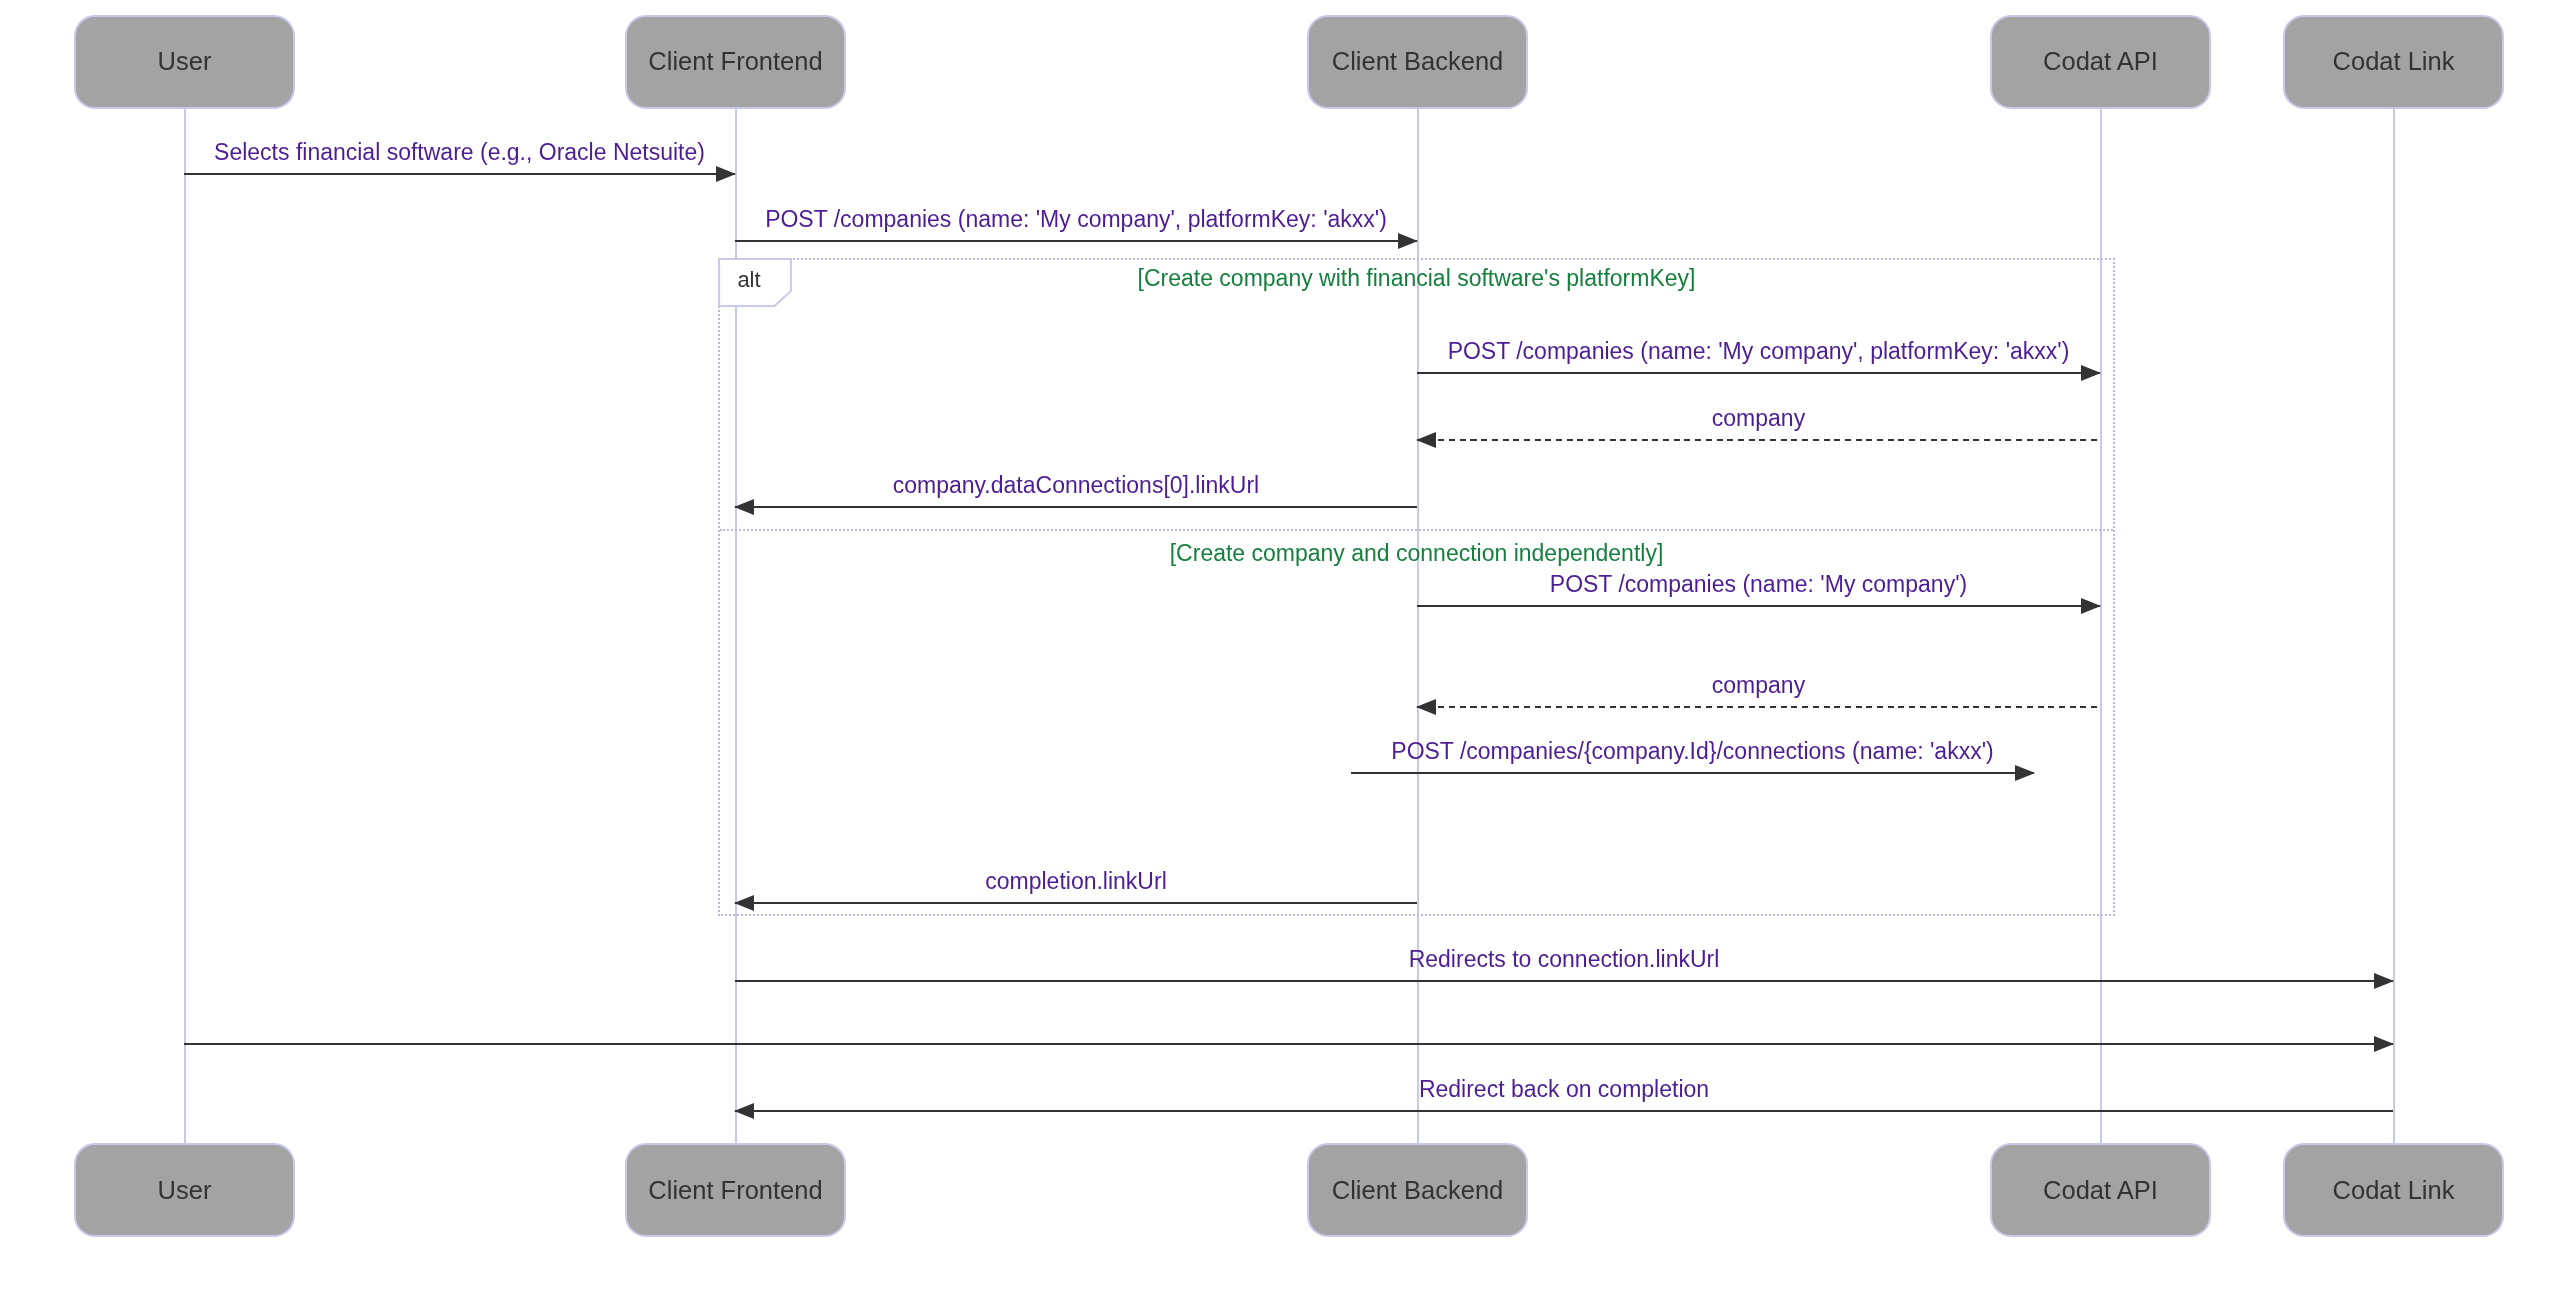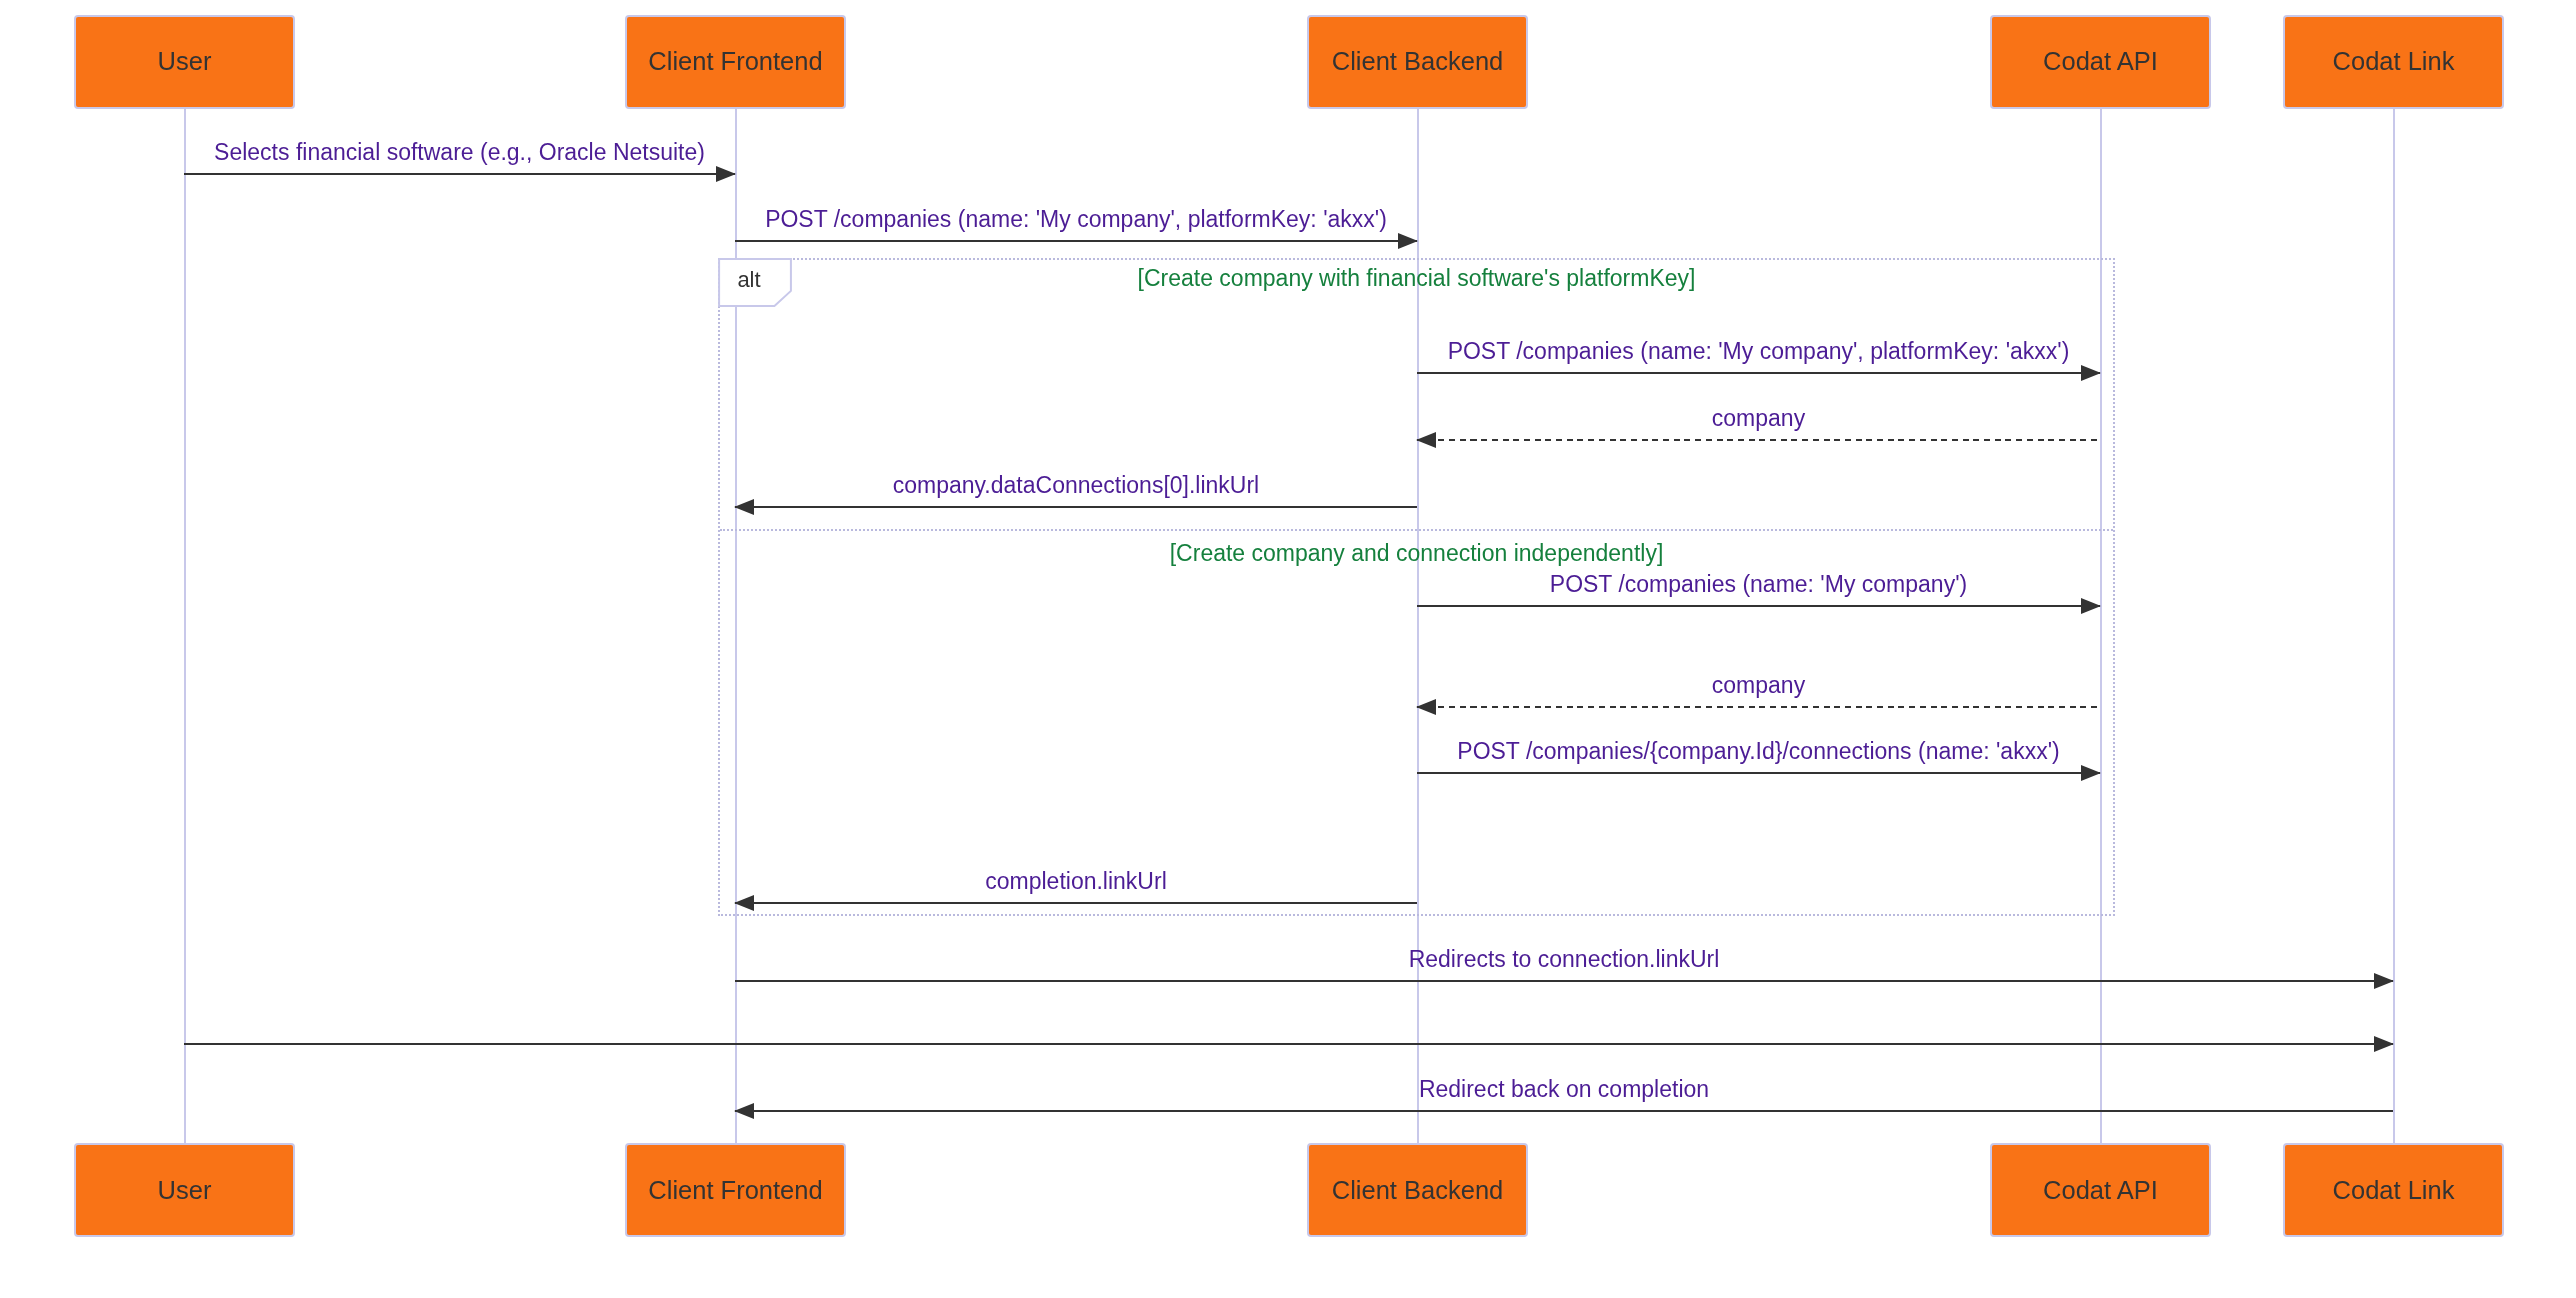--- a/index.html
+++ b/index.html
@@ -17,23 +17,23 @@
   
   .lifeline {
     position: absolute;
     top: 109px; height: 1034px; width: 2px;
     background: #c8c8ea;
   }
   
   .actor {
     position: absolute;
     width: 221px; height: 94px;
-    background: #f97316;
+    background: #a3a3a3;
     border: 2px solid #c8c8ea;
-    border-radius: 4px;
+    border-radius: 21px;
     display: flex; align-items: center; justify-content: center;
     box-sizing: border-box;
   }
   .actor .actor-label {
     font-size: 25.5px; color: #333333; white-space: nowrap;
   }
   
   .msg { position: absolute; height: 35px; }
   .msg .msg-label {
     position: absolute; left: 0; right: 0; bottom: 9.4px;
@@ -141,21 +141,21 @@
     <div class="msg-line"></div>
     <div class="head right"></div>
   </div>
 
   <div class="msg" style="left:1417px; top:673px; width:683px">
     <div class="msg-label">company</div>
     <div class="msg-line dashed"></div>
     <div class="head left"></div>
   </div>
 
-  <div class="msg" style="left:1417px; top:739px; width:683px">
+  <div class="msg" style="left:1351px; top:739px; width:683px">
     <div class="msg-label">POST /companies/{company.Id}/connections (name: 'akxx')</div>
     <div class="msg-line"></div>
     <div class="head right"></div>
   </div>
 
 
   <div class="msg" style="left:735px; top:869px; width:682px">
     <div class="msg-label">completion.linkUrl</div>
     <div class="msg-line"></div>
     <div class="head left"></div>

